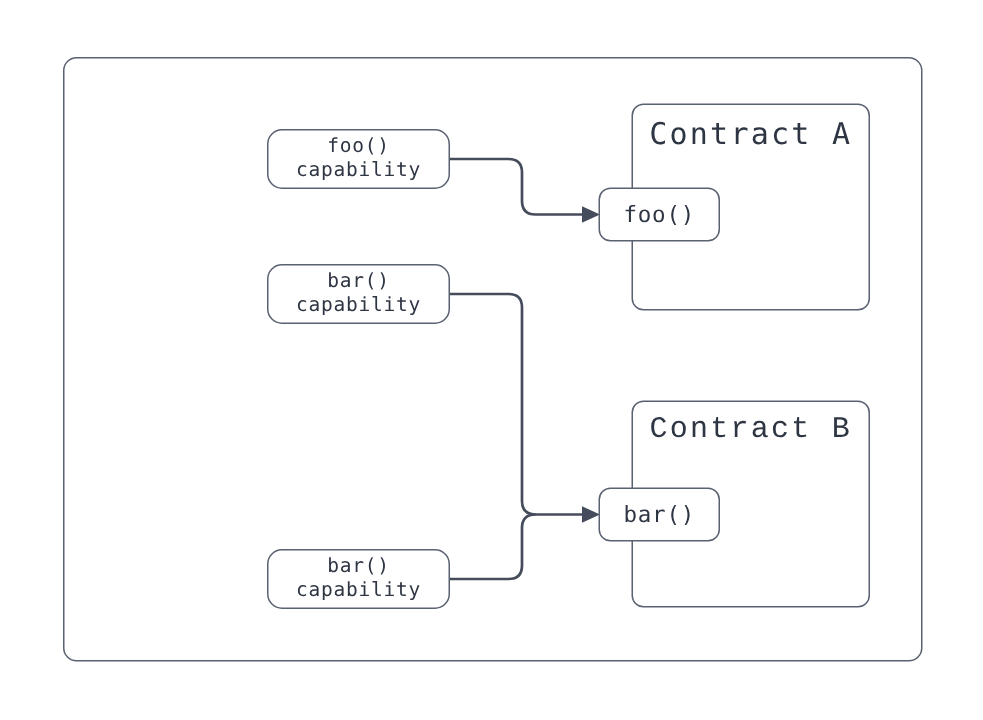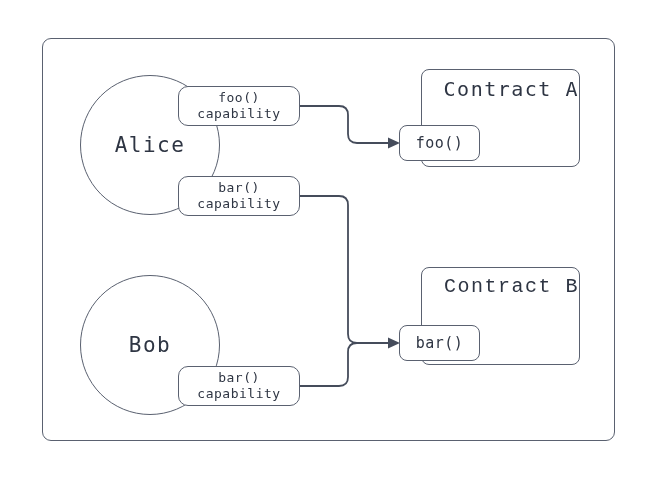--- a/index.html
+++ b/index.html
@@ -45,25 +45,25 @@
   svg.connector-layer {
     position: absolute;
     left: 0; top: 0;
     width: 655px; height: 480px;
     pointer-events: none;
   }
   .connector { stroke: var(--connector); stroke-width: 1.8; fill: none; }
   .arrowhead { fill: var(--connector); stroke: none; }
   .contract-box {
     position: absolute;
-    width: 159px; height: 98px;
+    width: 159px; height: 138px;
     border: 1.4px solid var(--stroke);
     border-radius: 8px;
     background: var(--background);
-    text-align: right;
+    text-align: center;
   }
   .contract-box.a { left: 421px; top: 69px; }
   .contract-box.b { left: 421px; top: 267px; font-family: Liberation Mono, monospace; }
   .contract-title {
     margin-top: 7px;
     font-size: 20px;
     letter-spacing: 1.5px;
     color: var(--text);
     white-space: nowrap;
   }
@@ -97,26 +97,20 @@
   .fn-badge.foo { left: 399px; top: 125px; }
   .fn-badge.bar { left: 399px; top: 325px; }
 </style>
 </head>
 <body>
 
 <div class="canvas">
 
   <div class="frame"></div>
 
-  <div class="actor-circle alice">
-    <span class="actor-label">Alice</span>
-  </div>
-  <div class="actor-circle bob">
-    <span class="actor-label">Bob</span>
-  </div>
 
   <svg class="connector-layer" viewBox="0 0 655 480">
     <path class="connector" d="M 300 106 L 339 106 Q 348 106 348 115 L 348 134 Q 348 143 357 143 L 390 143"></path>
     <polygon class="arrowhead" points="388,137.5 400,143 388,148.5"></polygon>
     <path class="connector" d="M 300 196 L 339 196 Q 348 196 348 205 L 348 334 Q 348 343 357 343 L 390 343"></path>
     <path class="connector" d="M 300 386 L 339 386 Q 348 386 348 377 L 348 352 Q 348 343 357 343"></path>
     <polygon class="arrowhead" points="388,337.5 400,343 388,348.5"></polygon>
   </svg>
 
   <div class="contract-box a">

